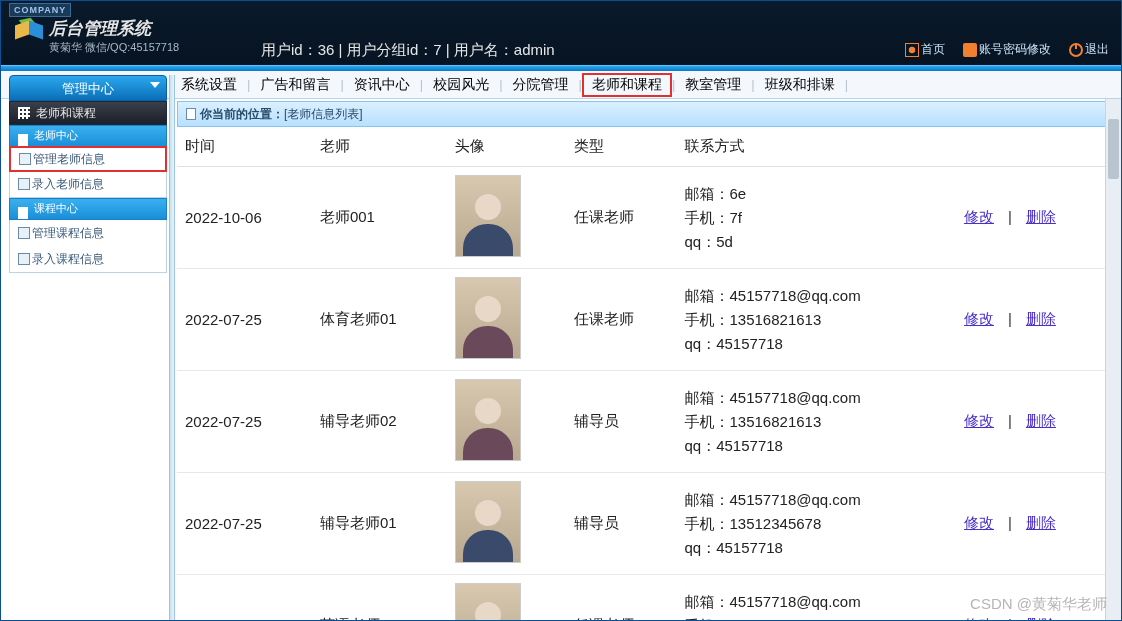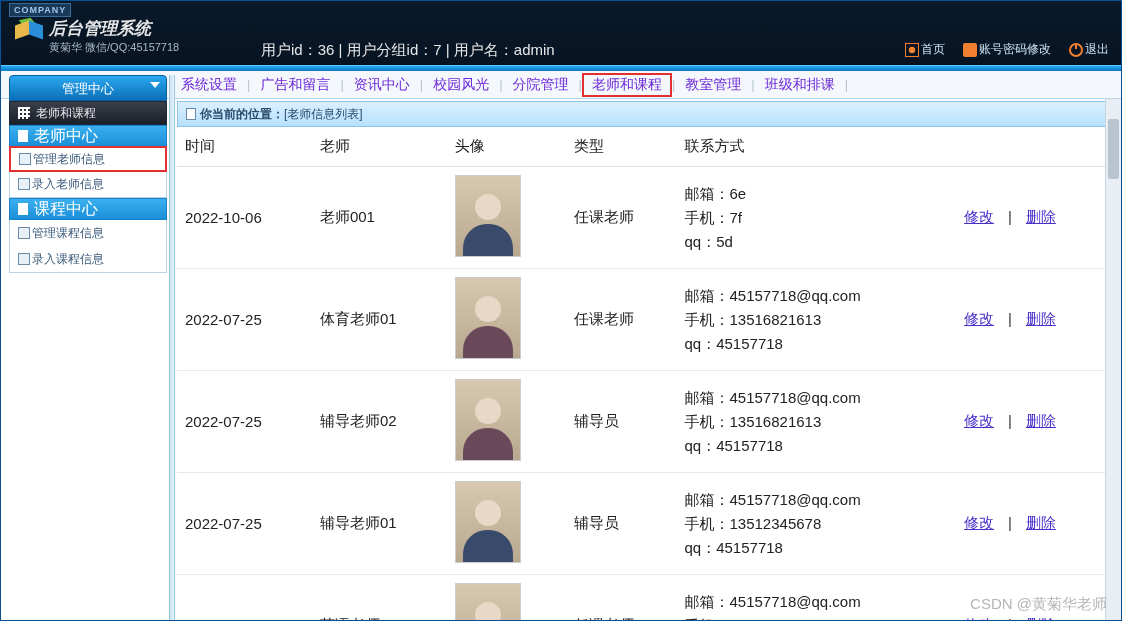--- a/index.html
+++ b/index.html
@@ -23,31 +23,31 @@
 .top-actions a { color: #cde4f8; font-size: 12px; text-decoration: none; display: inline-flex; align-items: center; padding: 2px 4px; cursor: pointer; }
 .top-actions .ic { width: 14px; height: 14px; margin-right: 2px; display: inline-block; }
 .ic-home { background: radial-gradient(#f08030 40%, transparent 42%); border: 1px solid #f08030; }
 .ic-lock { background: #f08030; border-radius: 2px; position: relative; }
 .ic-power { border: 2px solid #f08030; border-radius: 50%; position: relative; }
 .ic-power::after { content: ''; position: absolute; width: 2px; height: 6px; background: #f08030; left: 4px; top: -2px; }
 .top-edge { height: 6px; background: linear-gradient(#2aa8f0, #0a78c8); border-top: 1px solid #5ac8ff; }
 
 
 .nav-row { height: 28px; background: #f4f8fc; border-bottom: 1px solid #b8d4e8; display: flex; align-items: center; padding-left: 170px; }
-.nav-row .tab { color: #6d28d9; font-size: 14px; padding: 0 10px; cursor: pointer; }
+.nav-row .tab { color: #000000; font-size: 14px; padding: 0 10px; cursor: pointer; }
 .nav-row .sep { color: #b8c4d0; }
 .nav-row .tab.active { border: 2px solid #e03030; padding: 1px 8px; }
 
 
 .sidebar { position: absolute; left: 8px; top: 74px; width: 158px; }
 .side-header { background: linear-gradient(#2aa8f0, #0a6fb8); color: #fff; text-align: center; font-size: 13px; height: 26px; line-height: 26px; border-radius: 4px 4px 0 0; border: 1px solid #0a5f9f; position: relative; }
 .side-header .arrow { position: absolute; right: 6px; top: 6px; width: 0; height: 0; border-left: 5px solid transparent; border-right: 5px solid transparent; border-top: 6px solid #fff; }
 .side-section { background: linear-gradient(#3a3f4a, #1a1f2a); color: #e8e8e8; height: 24px; line-height: 24px; padding-left: 8px; font-size: 12px; border: 1px solid #1a2a3a; display: flex; align-items: center; }
 .side-section .ic-grid { width: 12px; height: 12px; margin-right: 6px; background: repeating-linear-gradient(#fff, #fff 2px, transparent 2px, transparent 4px), repeating-linear-gradient(90deg, #fff, #fff 2px, transparent 2px, transparent 4px); }
-.side-group { background: linear-gradient(#3ab0f0, #1a8fd8); color: #fff; height: 22px; line-height: 22px; padding-left: 8px; font-size: 16px; border: 1px solid #1a7fc8; display: flex; align-items: center; }
+.side-group { background: linear-gradient(#3ab0f0, #1a8fd8); color: #fff; height: 22px; line-height: 22px; padding-left: 8px; font-size: 11px; border: 1px solid #1a7fc8; display: flex; align-items: flex-end; }
 .side-group .ic-doc { width: 10px; height: 12px; background: #fff; margin-right: 6px; position: relative; }
 .side-items { border: 1px solid #b8d4e8; border-top: none; background: #fff; }
 .side-item { height: 26px; line-height: 26px; padding-left: 22px; font-size: 12px; color: #3a5a7a; cursor: pointer; display: flex; align-items: center; position: relative; }
 .side-item::before { content: ''; width: 10px; height: 10px; border: 1px solid #6a8aaa; position: absolute; left: 8px; background: #e8f0f8; }
 .side-item.hl { border: 2px solid #e03030; margin: -1px; }
 
 
 .main { position: absolute; left: 176px; top: 100px; right: 8px; bottom: 0; }
 .breadcrumb-bar { background: linear-gradient(#daf0ff, #b8e0ff); border: 1px solid #8ac4e8; height: 26px; line-height: 26px; padding-left: 8px; font-size: 12px; color: #2a4a6a; display: flex; align-items: center; }
 .breadcrumb-bar .ic-doc2 { width: 10px; height: 12px; background: #fff; border: 1px solid #6a8aaa; margin-right: 4px; }

